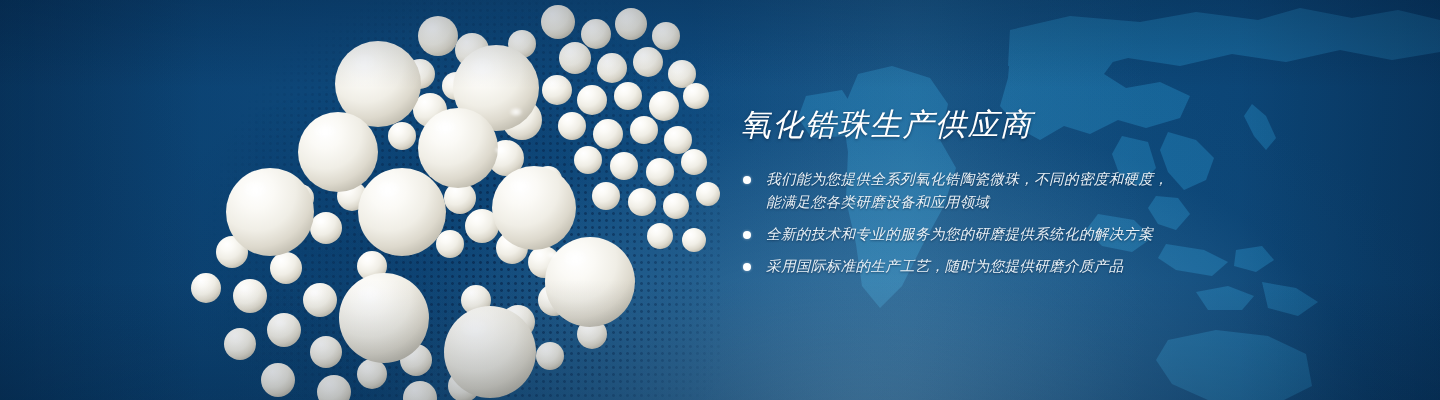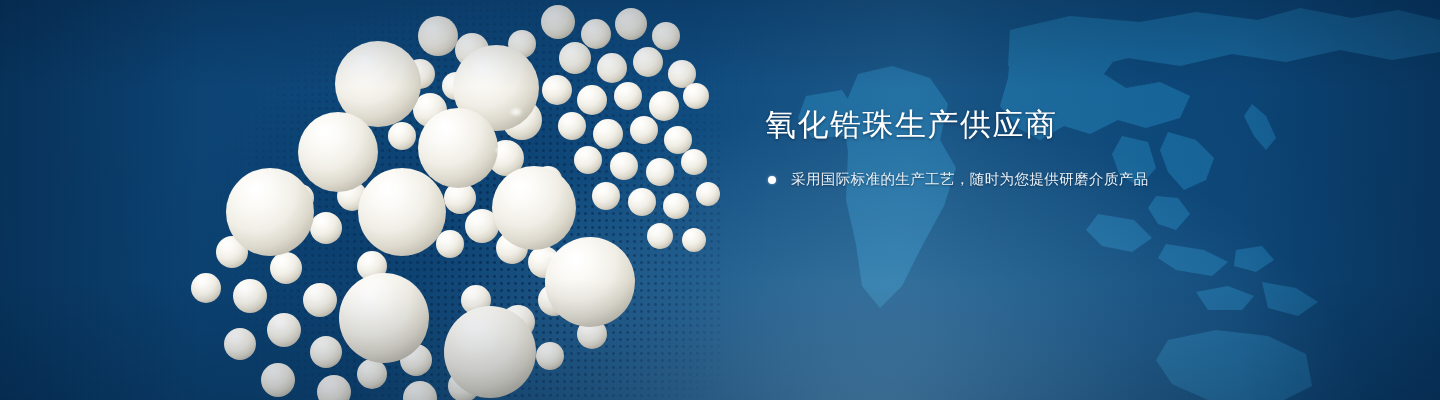--- a/index.html
+++ b/index.html
@@ -76,23 +76,24 @@
   }
   .beads {
     position: absolute;
     inset: 0;
   }
   .beads svg { width: 100%; height: 100%; display: block; overflow: visible; }
 
   
   .copy {
     position: absolute;
-    left: 765px;
+    left: 740px;
     top: 104px;
     width: 640px;
+    font-style: italic;
   }
   .title {
     margin: 0;
     font-size: 31px;
     line-height: 42px;
     font-weight: 500;
     letter-spacing: 1.5px;
     color: #ffffff;
     text-shadow: 0 1px 3px rgba(0,22,48,0.55);
     white-space: nowrap;
@@ -310,21 +311,30 @@
     </div>
   </div>
 
   <div class="bg-vignette"></div>
 
   <div class="copy">
     <h1 class="title">氧化锆珠生产供应商</h1>
 
     <ul class="bullets">
 
-
+      <li class="bullet">
+        <span class="dot"></span>
+        <span class="bullet-line">我们能为您提供全系列氧化锆陶瓷微珠，不同的密度和硬度，</span>
+        <span class="bullet-line">能满足您各类研磨设备和应用领域</span>
+      </li>
+
+      <li class="bullet">
+        <span class="dot"></span>
+        <span class="bullet-line">全新的技术和专业的服务为您的研磨提供系统化的解决方案</span>
+      </li>
 
       <li class="bullet">
         <span class="dot"></span>
         <span class="bullet-line">采用国际标准的生产工艺，随时为您提供研磨介质产品</span>
       </li>
 
     </ul>
   </div>
 
 </div>

